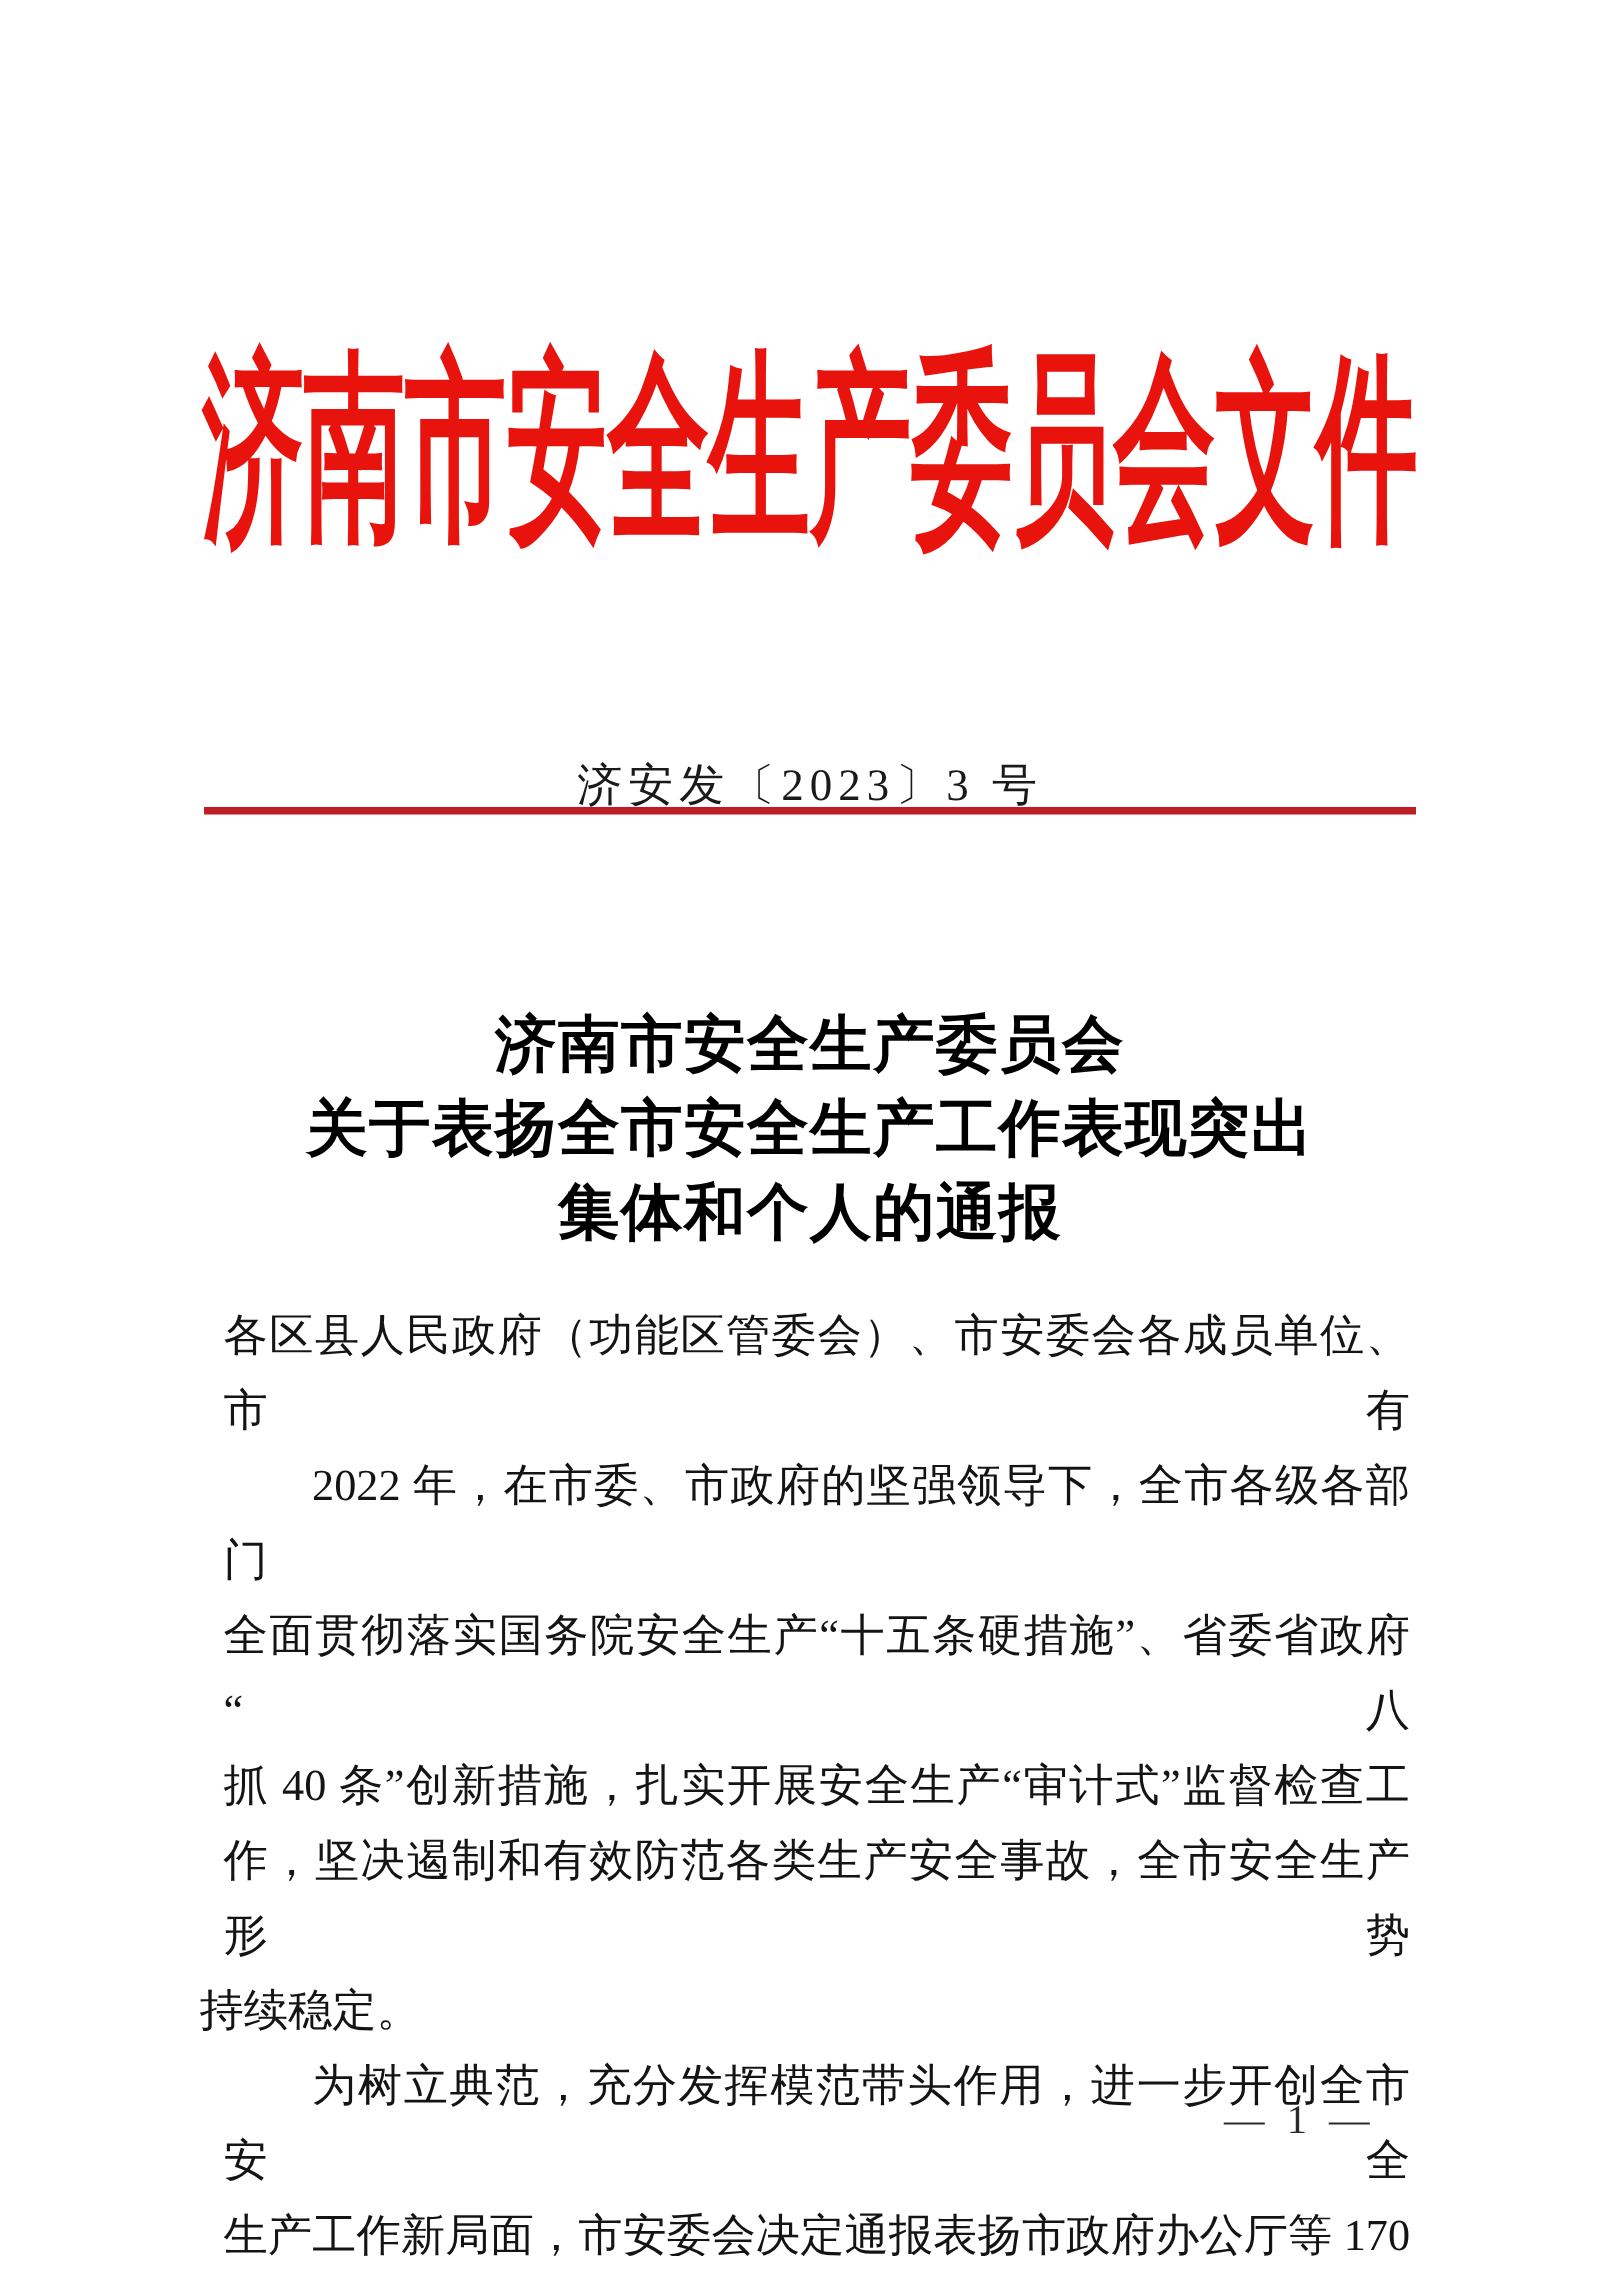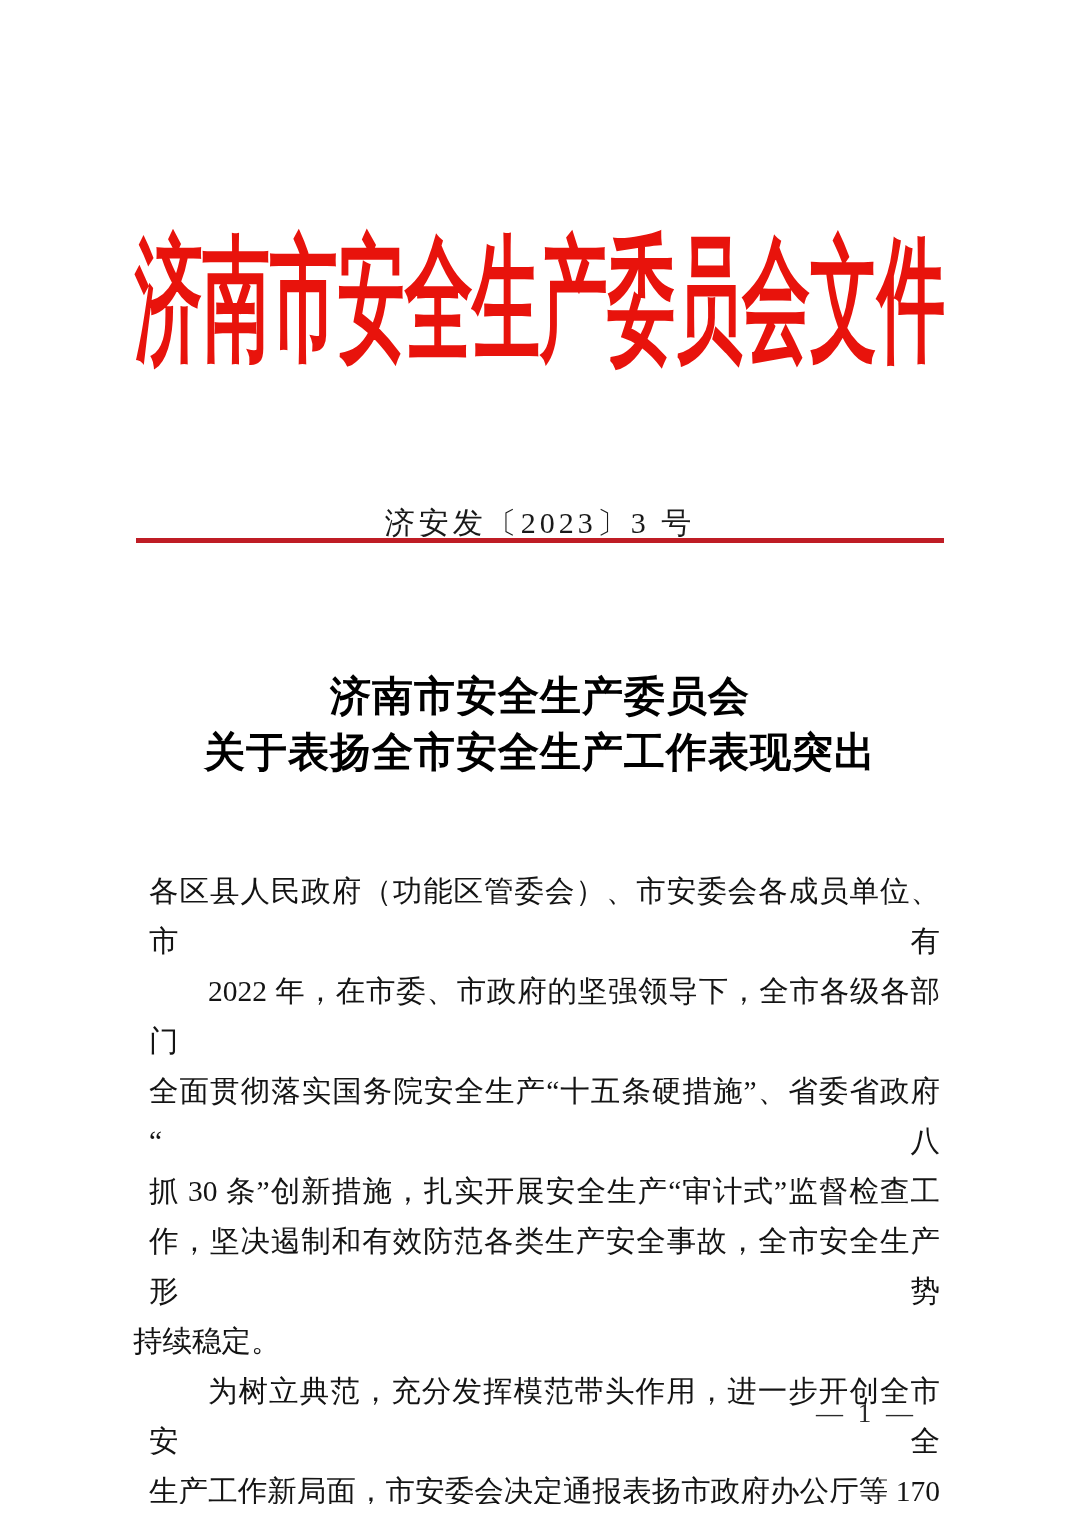--- a/index.html
+++ b/index.html
@@ -75,27 +75,28 @@
     <div class="banner-text">济南市安全生产委员会文件</div>
   </div>
 
   <div class="doc-number">济安发〔2023〕3 号</div>
 
   <div class="red-rule"></div>
 
   <div class="doc-title">
     <div class="title-line">济南市安全生产委员会</div>
     <div class="title-line">关于表扬全市安全生产工作表现突出</div>
+    <div class="title-line">集体和个人的通报</div>
   </div>
 
   <div class="body-text">
     <div class="line j">各区县人民政府（功能区管委会）、市安委会各成员单位、市有</div>
     <div class="line j indent">2022 年，在市委、市政府的坚强领导下，全市各级各部门</div>
     <div class="line j">全面贯彻落实国务院安全生产“十五条硬措施”、省委省政府“八</div>
-    <div class="line j">抓 30 条”创新措施，扎实开展安全生产“审计式”监督检查工</div>
+    <div class="line j">抓 40 条”创新措施，扎实开展安全生产“审计式”监督检查工</div>
     <div class="line j">作，坚决遏制和有效防范各类生产安全事故，全市安全生产形势</div>
     <div class="line">持续稳定。</div>
     <div class="line j indent">为树立典范，充分发挥模范带头作用，进一步开创全市安全</div>
     <div class="line j">生产工作新局面，市安委会决定通报表扬市政府办公厅等 170 家</div>
     <div class="line j">单位为 2022 年度安全生产工作表现突出集体，于坤等 161 名同</div>
   </div>
 
   <div class="page-number">— 1 —</div>
 
 </div>

